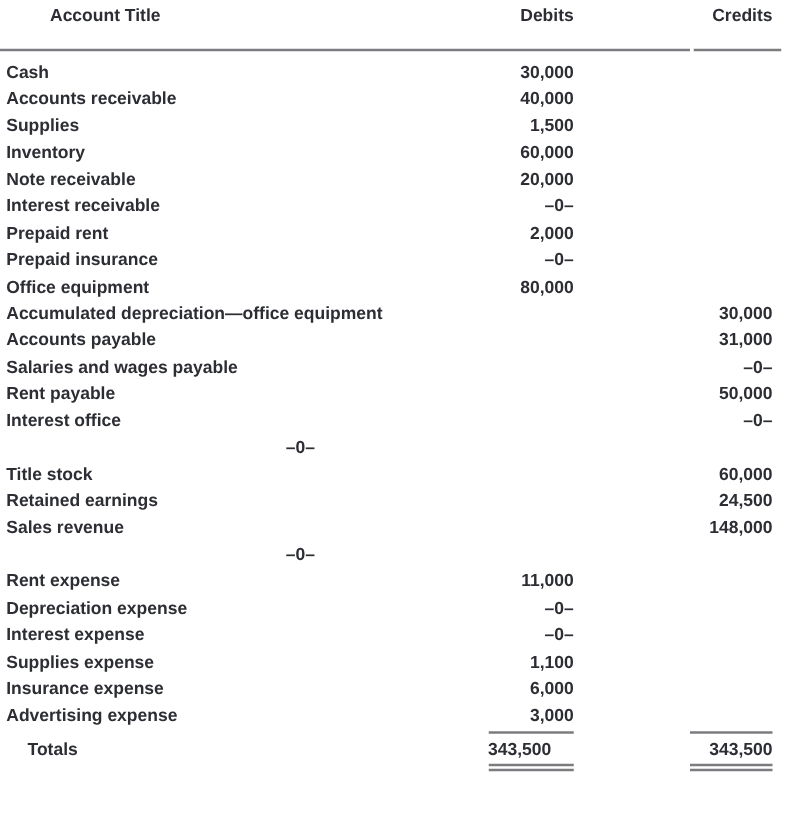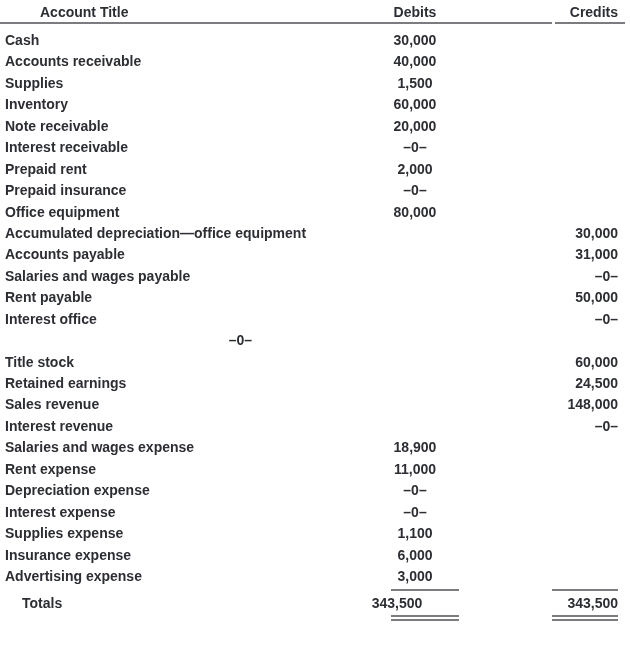--- a/index.html
+++ b/index.html
@@ -25,24 +25,24 @@
   .row{
     display:flex;
     align-items:flex-start;
     height:var(--row-h);
     line-height:17px;
     padding-left:5px;
     padding-right:12px;
   }
   .cell{white-space:nowrap;}
   .cell.title{flex:1;text-align:left;}
-  .cell.debit{width:88px;text-align:center;}
+  .cell.debit{width:88px;text-align:right;}
   .cell.credit{width:135px;text-align:right;margin-left:24px;}
   .row.header{
-    height:22px;
+    height:39px;
     padding-top:4px;
     padding-left:40px;
   }
   .header-rule{
     display:flex;
     height:2px;
     margin-bottom:8px;
   }
   .header-rule .seg-left{
     width:552px;height:2px;background:var(--rule);
@@ -199,31 +199,25 @@
       <span class="cell credit">24,500</span>
     </div>
 
     <div class="row">
       <span class="cell title">Sales revenue</span>
       <span class="cell debit"></span>
       <span class="cell credit">148,000</span>
     </div>
 
     <div class="row">
-      <span class="cell title">Interest revenue</span>
-      <span class="cell debit"></span>
-      <span class="cell credit">–0–</span>
-    </div>
-
-
-    <div class="row">
-      <span class="cell title">Salaries and wages expense</span>
-      <span class="cell debit">18,900</span>
-      <span class="cell credit"></span>
-    </div>
+      <span class="cell debit"></span>
+      <span class="cell credit">–0–</span>
+    </div>
+
+
 
     <div class="row">
       <span class="cell title">Rent expense</span>
       <span class="cell debit">11,000</span>
       <span class="cell credit"></span>
     </div>
 
     <div class="row">
       <span class="cell title">Depreciation expense</span>
       <span class="cell debit">–0–</span>

